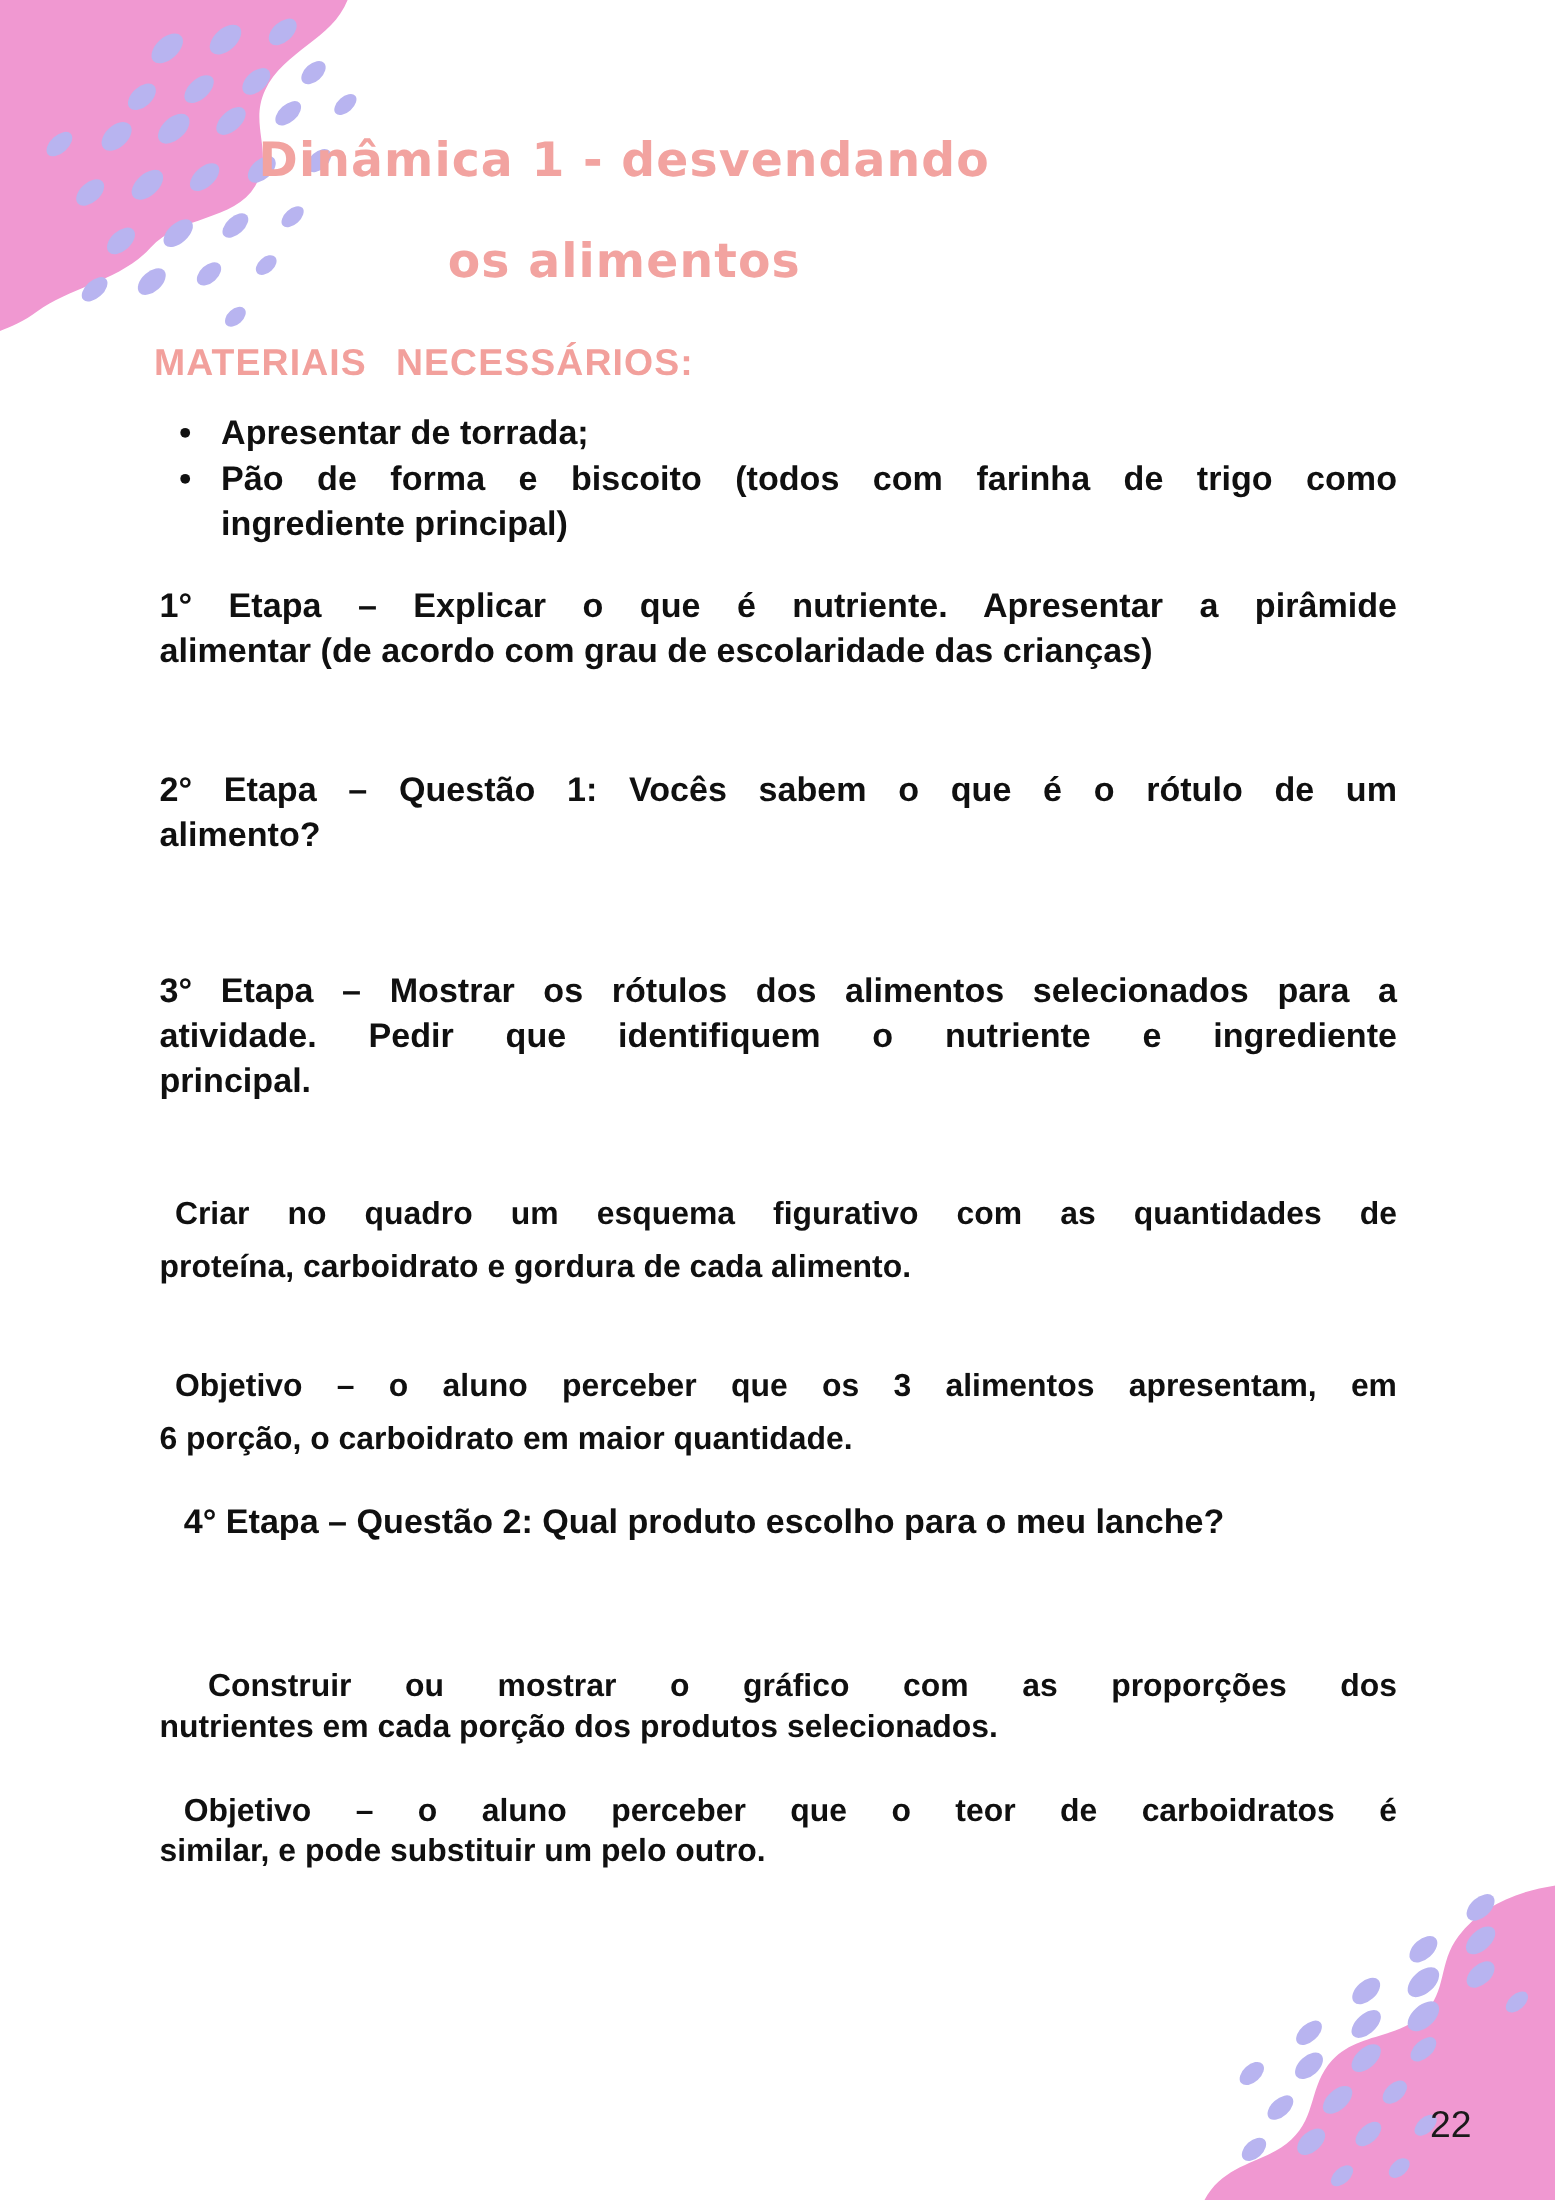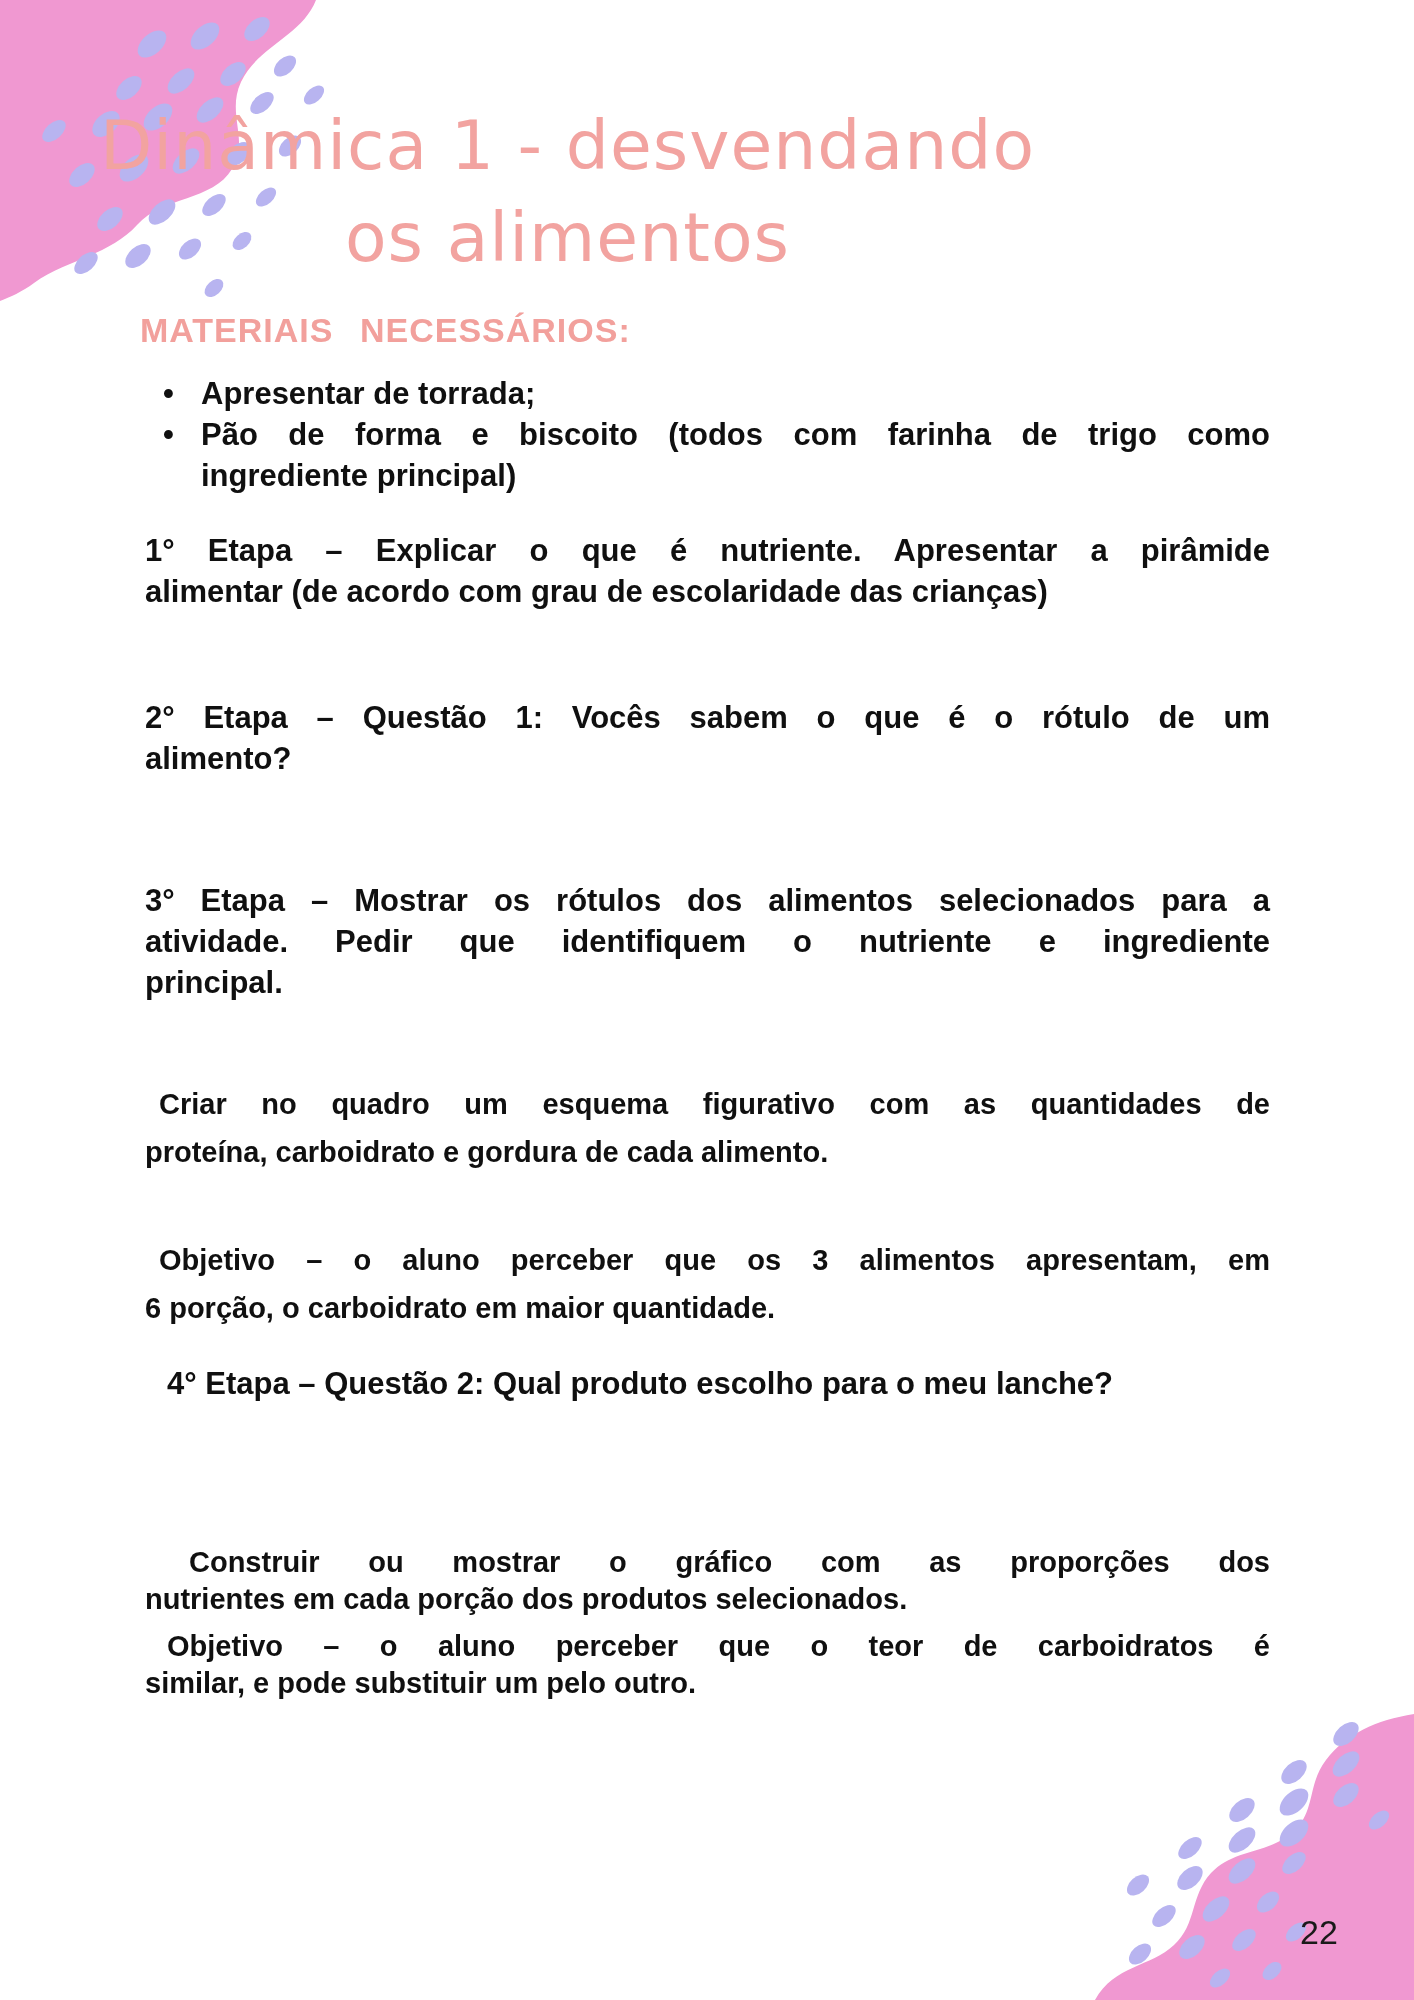--- a/index.html
+++ b/index.html
@@ -9,21 +9,21 @@
     font-family:"Liberation Sans", sans-serif;
   }
   .deco { position:absolute; pointer-events:none; }
   #blob-tl { left:0; top:0; }
   #blob-br { left:994px; top:1650px; }
 
   .page-title {
     position:absolute; top:100px; left:0; width:1135px;
     text-align:center; color:#F2A3A0;
     font-family:"DejaVu Sans","Liberation Sans",sans-serif;
-    font-weight:normal; font-size:68px; line-height:92px; letter-spacing:1px;
+    font-weight:bold; font-size:43px; line-height:92px; letter-spacing:1px;
   }
   .materials-heading {
     position:absolute; top:310px; left:140px;
     color:#F2A09C; font-weight:bold; font-size:34px; line-height:40px;
     letter-spacing:1px; word-spacing:16px;
   }
   .bullets {
     position:absolute; top:373px; left:163px; width:1107px;
     color:#101010; font-weight:bold; font-size:31px; line-height:41px;
   }
@@ -37,21 +37,21 @@
   }
   .fs-etapa { font-size:31px; line-height:41px; }
   .fs-body  { font-size:29px; }
   .lh-wide  { line-height:48px; }
   .lh-tight { line-height:37px; }
 
   .jline { text-align:justify; text-align-last:justify; }
   .lline { text-align:justify; text-align-last:left; }
   .ind-1 { padding-left:14px; }
   .ind-2 { padding-left:22px; }
-  .ind-3 { padding-left:44px;margin-top:29px; }
+  .ind-3 { padding-left:44px; }
 
   .page-number {
     position:absolute; top:1908px; left:1300px;
     color:#1a1a1a; font-size:34px; line-height:48px; font-weight:400;
   }
 </style>
 </head>
 <body>
 
 <div id="page">

